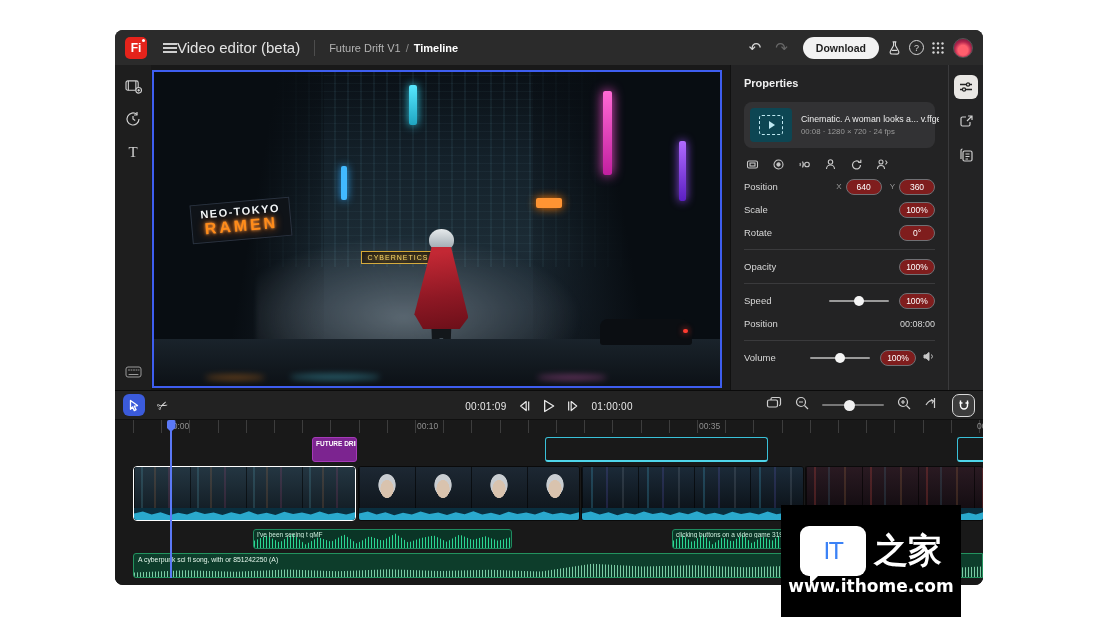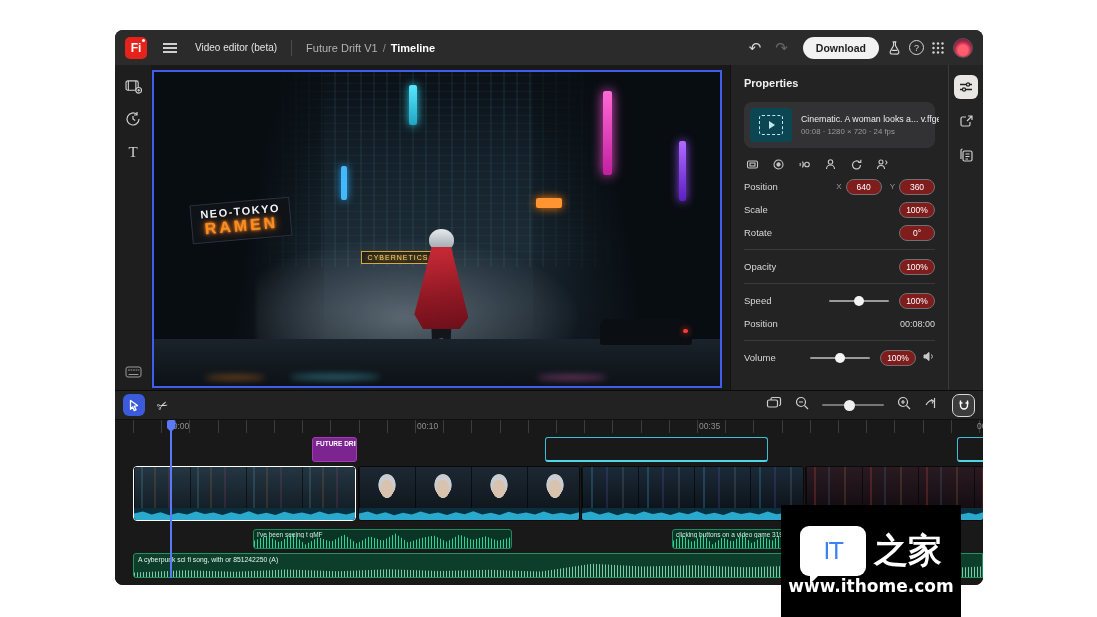--- a/index.html
+++ b/index.html
@@ -6,21 +6,21 @@
   html,body { width:1097px; height:617px; background:#fff; font-family:"Liberation Sans", sans-serif; overflow:hidden; }
   .page { position:relative; width:961px; height:617px; background:#fff; }
 
   .app { position:absolute; left:115px; top:30px; width:868px; height:555px; background:#1c1c1c; border-radius:8px; overflow:hidden; }
 
   
   .topbar { height:35px; background:#2b2b2b; display:flex; align-items:center; padding:0 10px; }
   .fi-logo { width:22px; height:22px; background:#e5231b; border-radius:5px; color:#fff; font-weight:bold; font-size:12px; display:flex; align-items:center; justify-content:center; position:relative; }
   .fi-logo:after{ content:""; position:absolute; right:2px; top:2px; width:3px; height:3px; background:#fff; border-radius:50%; }
   .menu-icon { width:14px; height:2px; background:#cfcfcf; margin-left:16px; box-shadow:0 -4px 0 #cfcfcf, 0 4px 0 #cfcfcf; }
-  .app-title { color:#e3e3e3; font-size:10px; margin-left:18px; }
+  .app-title { color:#e3e3e3; font-size:15px; }
   .vdiv { width:1px; height:16px; background:#4d4d4d; margin:0 14px; }
   .crumb-project { color:#b3b3b3; font-size:11px; }
   .crumb-sep { color:#8a8a8a; font-size:11px; margin:0 5px; }
   .crumb-page { color:#fff; font-size:11px; font-weight:bold; }
   .tb-spacer { flex:1; }
   .tb-ico { color:#d6d6d6; font-size:15px; line-height:1; margin:0 7px; cursor:default; }
   .tb-ico.dim { opacity:.35; }
   .dl-btn { background:#f2f2f2; color:#1d1d1d; font-size:10.5px; font-weight:bold; border:none; border-radius:13px; padding:5px 13px; margin:0 8px; }
   .help-circ { width:15px; height:15px; border:1.4px solid #d6d6d6; border-radius:50%; color:#d6d6d6; font-size:9px; display:flex; align-items:center; justify-content:center; margin:0 7px; }
   .grid-ico svg, .tb-svg svg { display:block; }
@@ -387,20 +387,41 @@
 
     <div class="timeline">
       <div class="tl-toolbar">
         <div class="sel-btn">
           <svg width="12" height="13" viewBox="0 0 12 13" fill="none" stroke="#fff" stroke-width="1.3" stroke-linejoin="round">
             <path d="M2.5 1.5l7 5-3.2.6 1.8 3.6-1.8.9-1.8-3.7-2 2.4z"></path>
           </svg>
         </div>
         <div class="scissors">✂</div>
 
+        <div class="transport">
+          <span class="tc">00:01:09</span>
+          <span class="tr-ico">
+            <svg width="14" height="12" viewBox="0 0 14 12" fill="none" stroke="#e8e8e8" stroke-width="1.2">
+                <path d="M9 1.5L3.5 6 9 10.5z" stroke-linejoin="round"></path>
+                <path d="M11.5 1.5v9"></path>
+              </svg>
+          </span>
+          <span class="tr-ico">
+            <svg width="13" height="14" viewBox="0 0 13 14" fill="none" stroke="#e8e8e8" stroke-width="1.3" stroke-linejoin="round">
+                <path d="M2.5 1.5l9 5.5-9 5.5z"></path>
+              </svg>
+          </span>
+          <span class="tr-ico">
+            <svg width="14" height="12" viewBox="0 0 14 12" fill="none" stroke="#e8e8e8" stroke-width="1.2">
+                <path d="M2.5 1.5v9"></path>
+                <path d="M5 1.5L10.5 6 5 10.5z" stroke-linejoin="round"></path>
+              </svg>
+          </span>
+          <span class="tc">01:00:00</span>
+        </div>
 
         <div class="tl-right">
           <span>
             <svg width="16" height="14" viewBox="0 0 16 14" fill="none" stroke="#cfcfcf" stroke-width="1.2">
               <rect x="1.5" y="4" width="10" height="7" rx="1.5"></rect>
                 <path d="M5 4V3a1.5 1.5 0 0 1 1.5-1.5h6.5A1.5 1.5 0 0 1 14.5 3v5A1.5 1.5 0 0 1 13 9.5"></path>
             </svg>
           </span>
           <span>
             <svg width="14" height="14" viewBox="0 0 14 14" fill="none" stroke="#cfcfcf" stroke-width="1.2">

